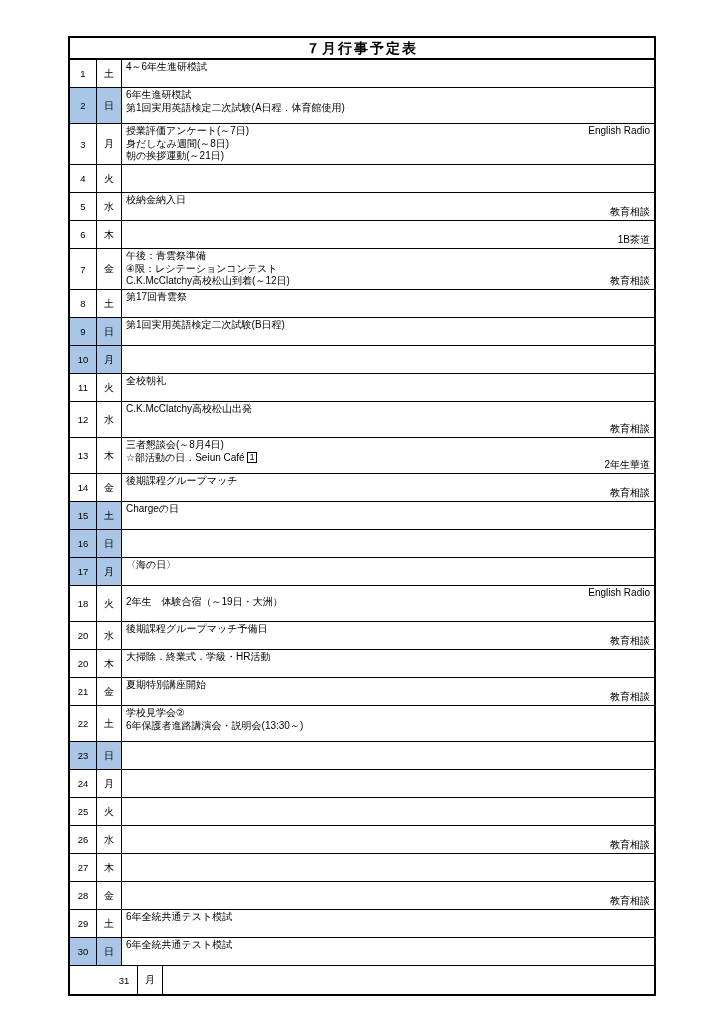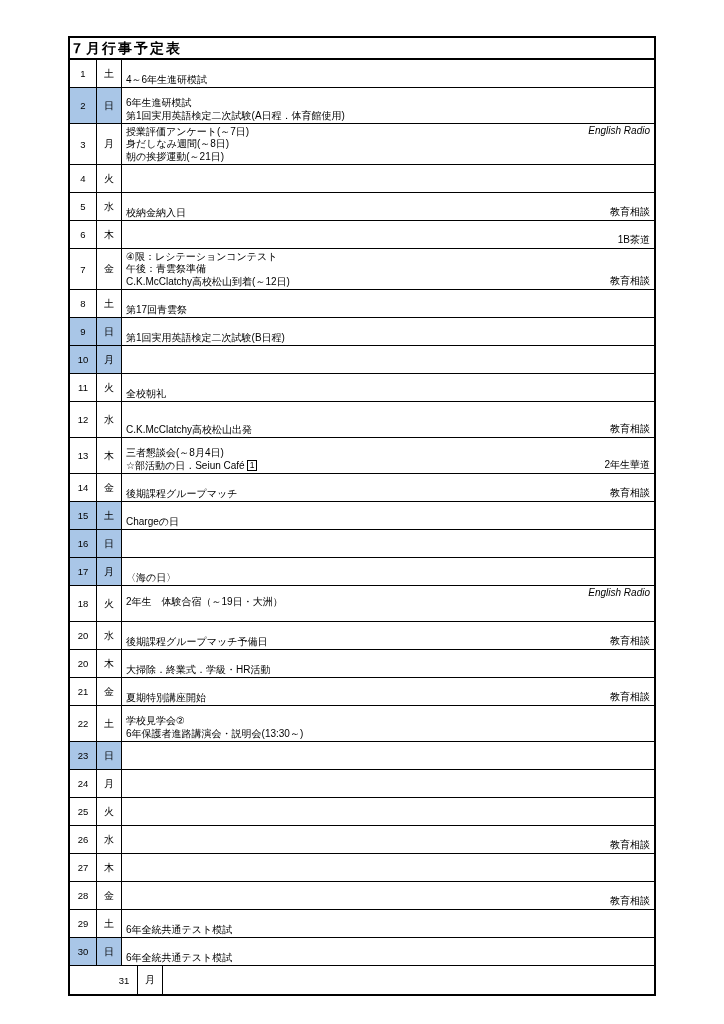--- a/index.html
+++ b/index.html
@@ -4,48 +4,48 @@
 <style>
   html,body{margin:0;padding:0;}
   body{
     width:724px;height:1024px;background:#ffffff;position:relative;
     font-family:"Liberation Sans","DejaVu Sans",sans-serif;color:#000;
     -webkit-font-smoothing:antialiased;
   }
   .sheet{position:absolute;left:68px;top:36px;width:588px;}
   .tbl{border:2px solid #000;background:#fff;}
   .title-row{
-    height:20px;line-height:20px;font-weight:bold;
+    height:20px;line-height:20px;text-align:center;font-weight:bold;
     font-size:14px;letter-spacing:2px;border-bottom:2px solid #000;
   }
   .row{display:flex;box-sizing:border-box;border-bottom:1px solid #000;background:#fff;}
   .row:last-child{border-bottom:none;padding-left:41px;}
   .h1{height:28px}
   .h2{height:36px}
   .h3{height:41px}
   .c{box-sizing:border-box;}
   .date{
     width:27px;border-right:1px solid #000;display:flex;align-items:center;
     justify-content:center;font-size:9.5px;
   }
   .day{
     width:25px;border-right:1px solid #000;display:flex;align-items:center;
     justify-content:center;font-size:10px;
   }
   .event{flex:1;position:relative;display:flex;min-width:0;}
-  .lines{flex:1;display:flex;flex-direction:column;justify-content:flex-end;padding:1px 4px;min-width:0;}
+  .lines{flex:1;display:flex;flex-direction:column;justify-content:flex-start;padding:1px 4px;min-width:0;}
   .lines.vbottom{justify-content:center;padding-bottom:3px;}
   .line{font-size:10px;line-height:12.5px;white-space:nowrap;overflow:hidden;}
   .boxed{
     display:inline-block;border:1px solid #000;font-size:8.5px;line-height:9px;
     padding:0 2px;margin-left:2px;vertical-align:1px;
   }
   .note{position:absolute;right:4px;font-size:10px;white-space:nowrap;}
   .note.bottom{bottom:1px;}
-  .note.top{top:1px;font-style:italic;}
+  .note.top{top:1px;}
   .hl .date,.hl .day{background:#A9C6E7;}
 </style>
 </head>
 <body>
 
 <div class="sheet">
   <div class="tbl">
     <div class="title-row">７月行事予定表</div>
     <div>
         <div class="row h1">
@@ -99,22 +99,22 @@
           <div class="c event">
             <div class="lines"></div>
             <div class="note bottom">1B茶道</div>
           </div>
         </div>
         <div class="row h3">
           <div class="c date">7</div>
           <div class="c day">金</div>
           <div class="c event">
             <div class="lines">
+              <div class="line">午後：青雲祭準備</div>
               <div class="line">④限：レシテーションコンテスト</div>
-              <div class="line">午後：青雲祭準備</div>
               <div class="line">C.K.McClatchy高校松山到着(～12日)</div>
             </div>
             <div class="note bottom">教育相談</div>
           </div>
         </div>
         <div class="row h1">
           <div class="c date">8</div>
           <div class="c day">土</div>
           <div class="c event">
             <div class="lines">

